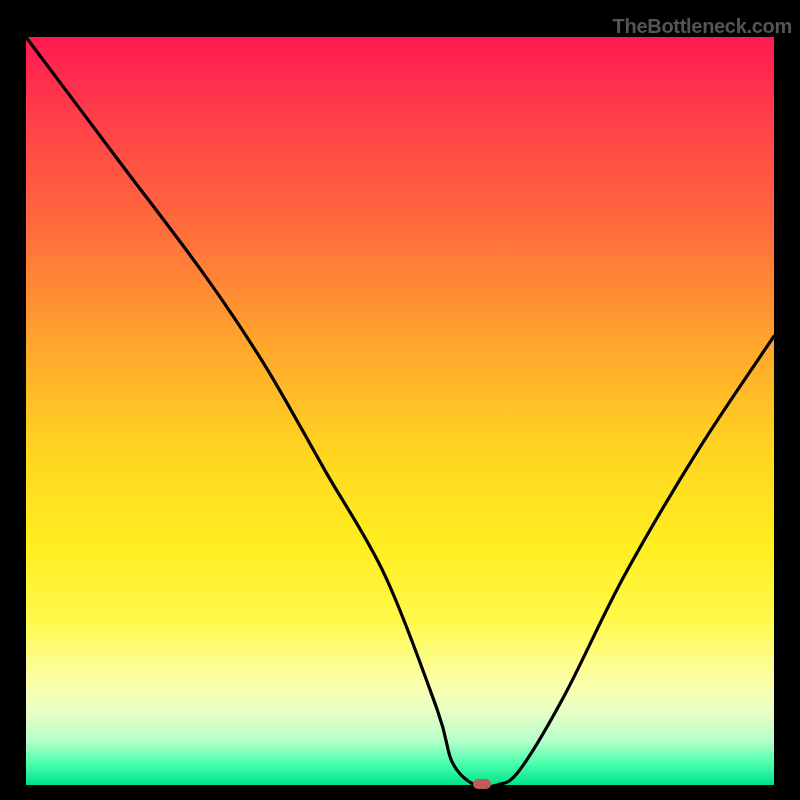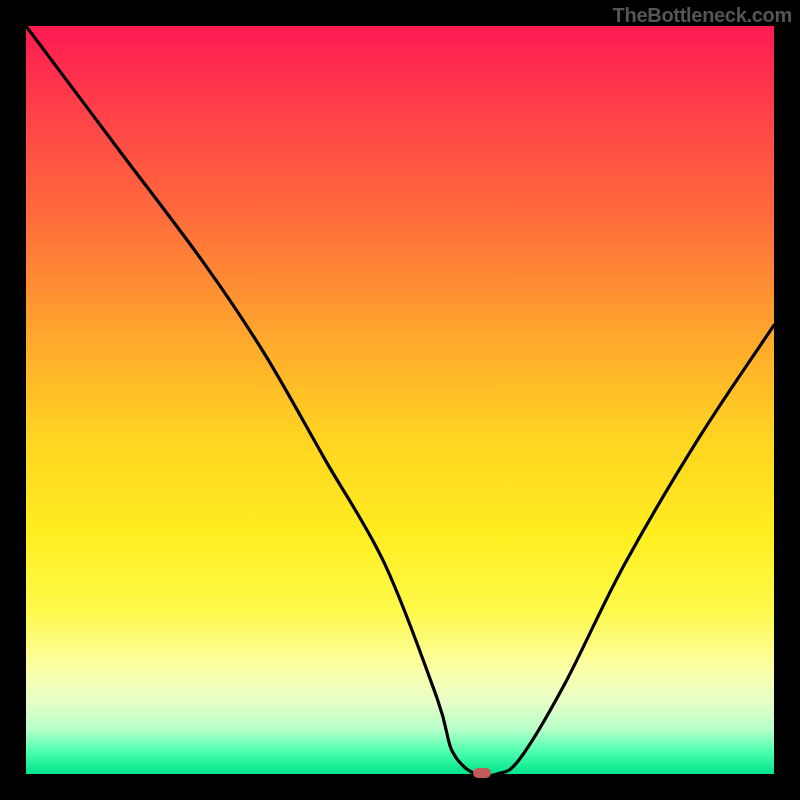--- a/index.html
+++ b/index.html
@@ -8,20 +8,21 @@
     width: 800px;
     height: 800px;
     background: #000;
     overflow: hidden;
     font-family: Arial, Helvetica, sans-serif;
   }
   .container {
     position: relative;
     width: 800px;
     height: 592px;
+    margin-top: 11px;
   }
   .watermark {
     position: absolute;
     top: 4px;
     right: 8px;
     font-size: 20px;
     font-weight: bold;
     color: #555;
     z-index: 10;
     letter-spacing: -0.3px;

